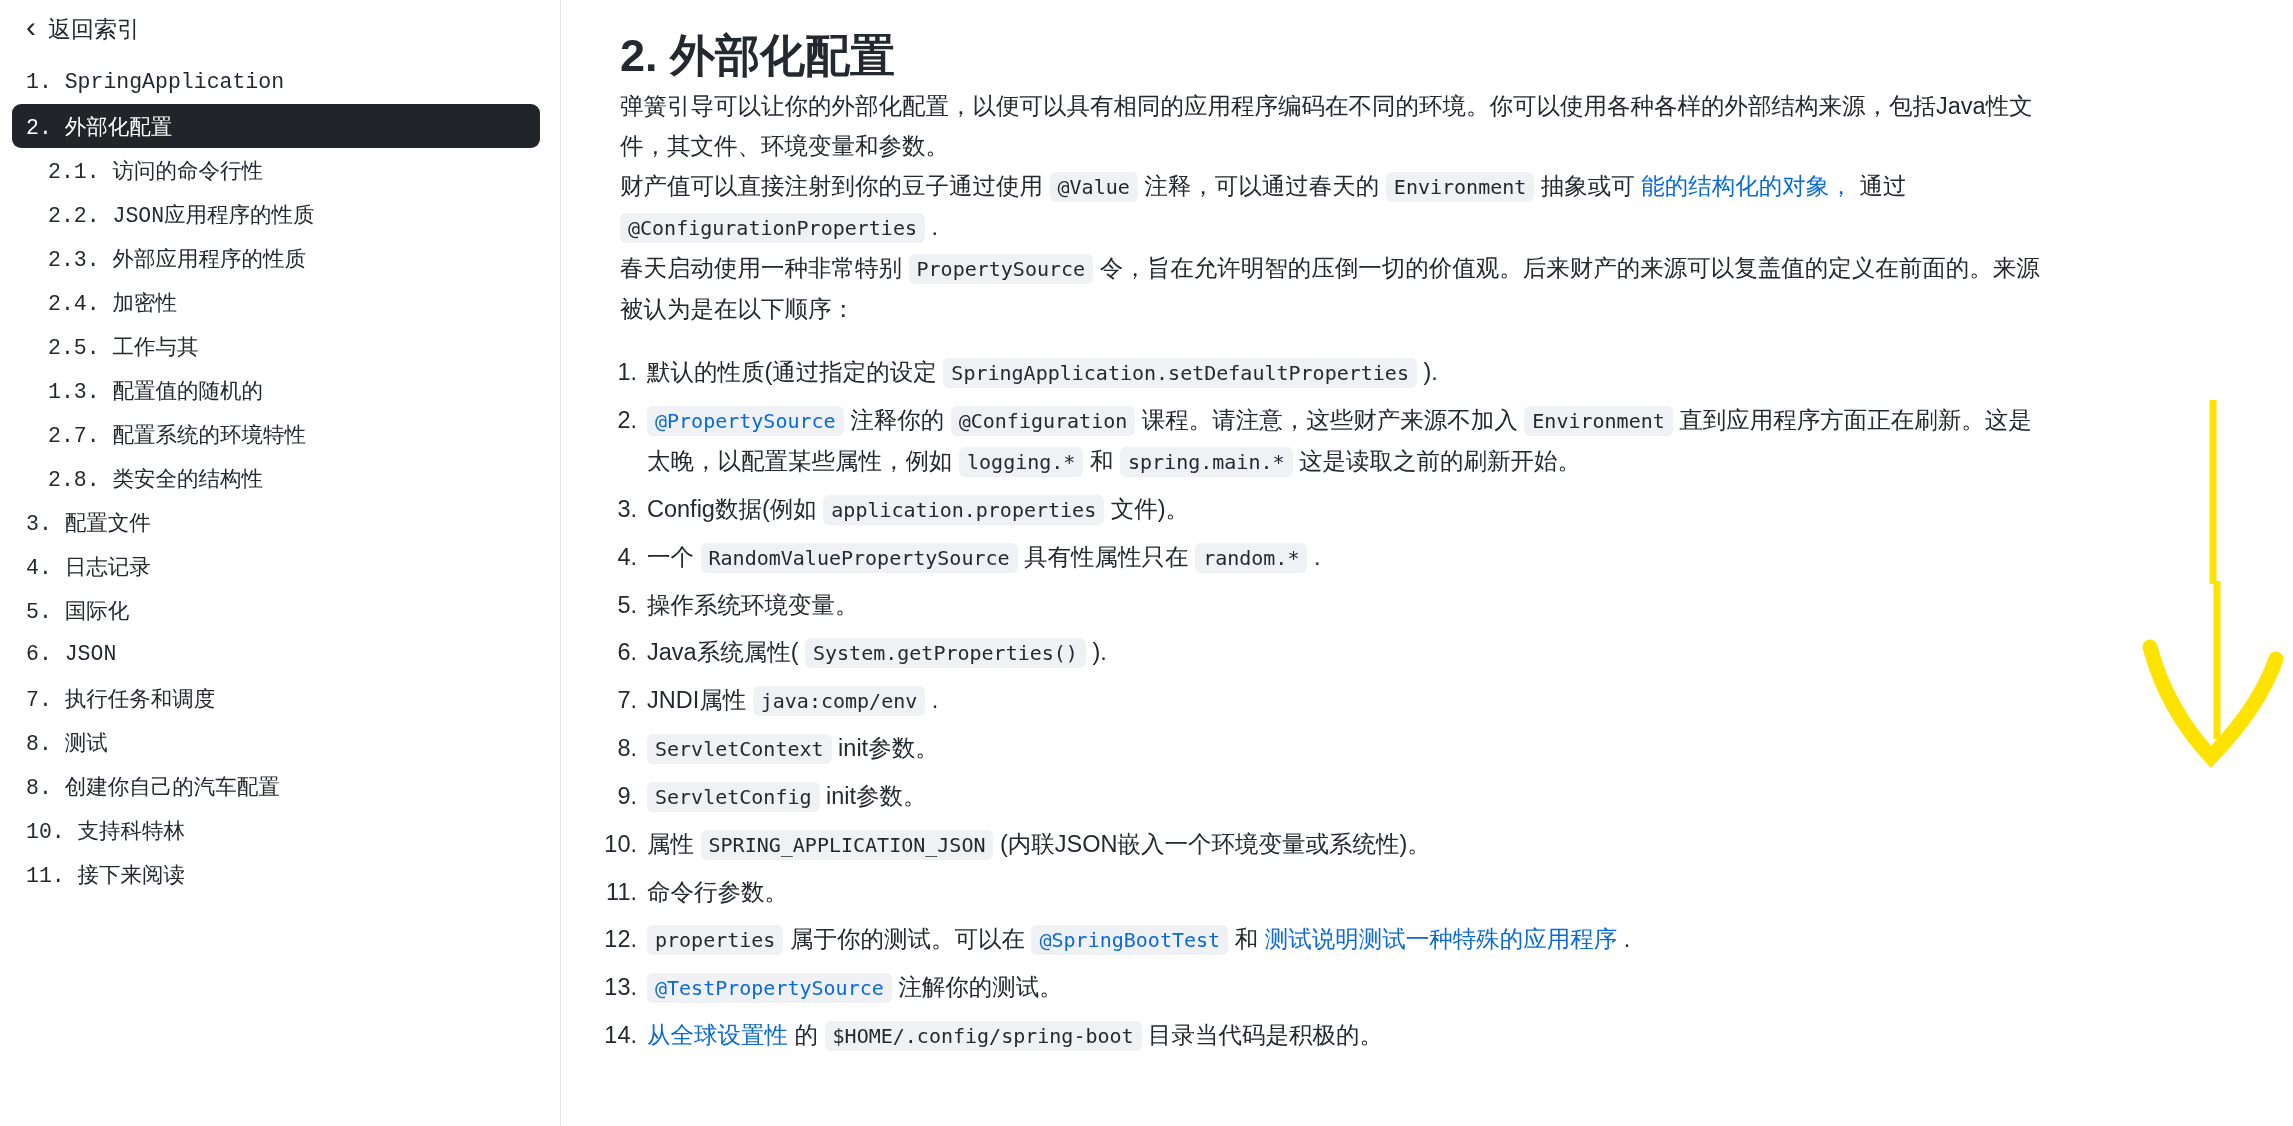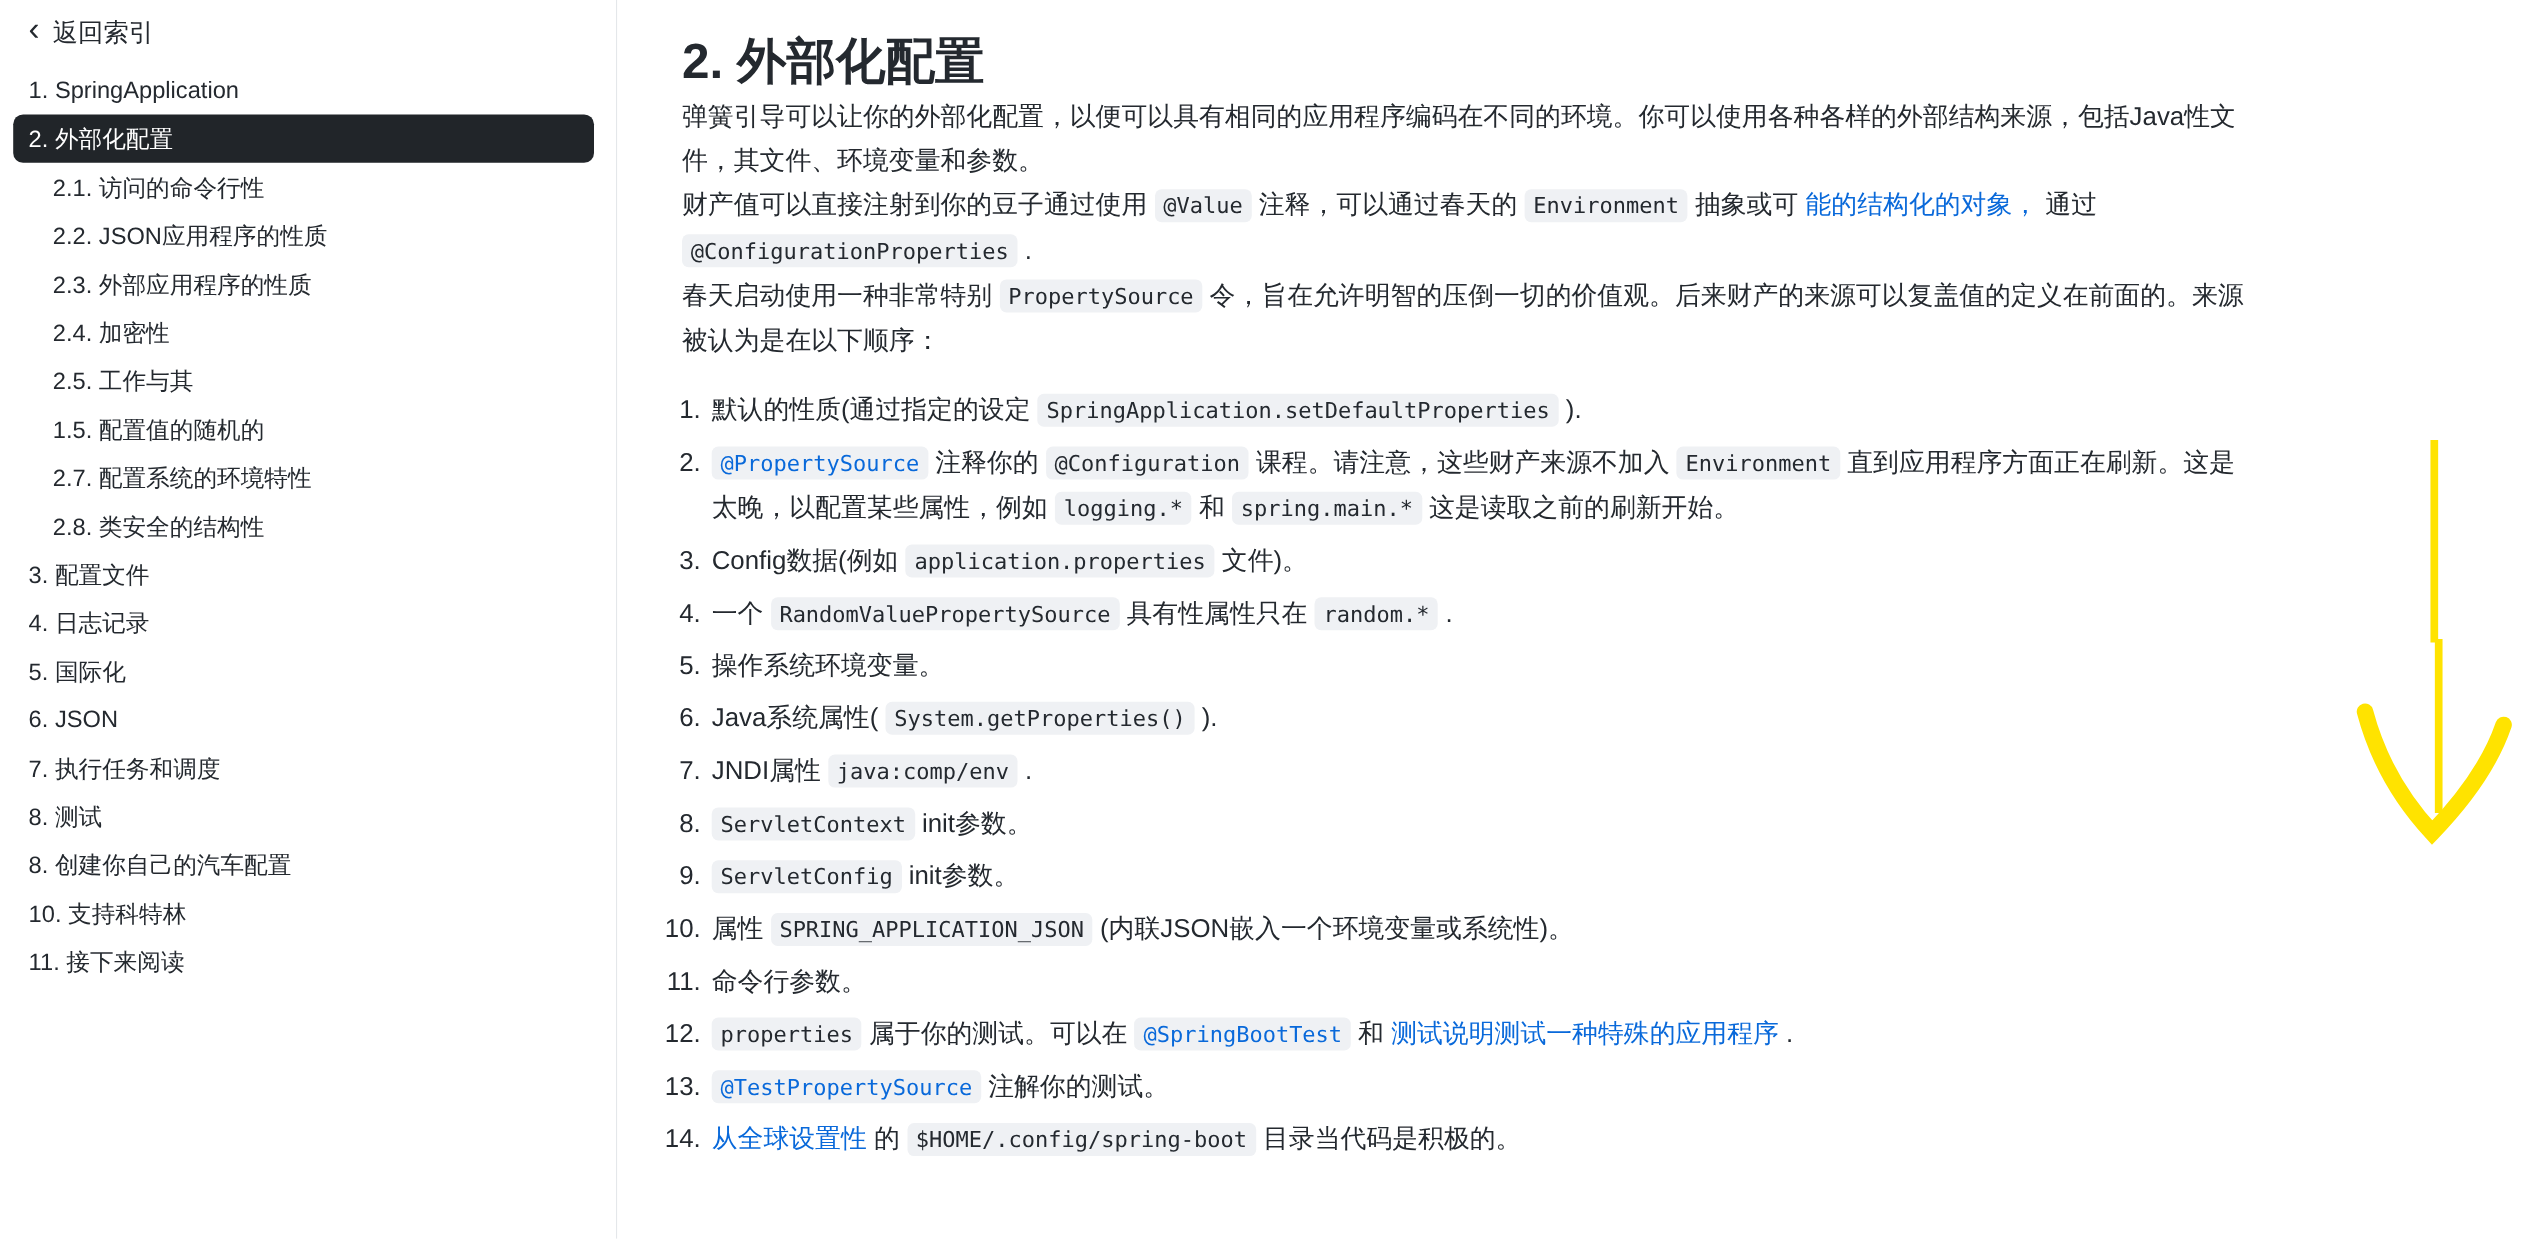--- a/index.html
+++ b/index.html
@@ -17,21 +17,21 @@
   }
   .back-row {
     display:flex; align-items:center; gap:12px;
     padding-left:26px; height:34px; font-size:23px; cursor:pointer;
   }
   .chev { font-size:30px; line-height:1; margin-top:-4px; font-weight:400; }
   .nav { margin-top:14px; }
   .nav-item {
     height:44px; display:flex; align-items:center; white-space:nowrap;
     font-size:21.5px; margin:0 20px 0 12px; padding-left:14px;
-    border-radius:9px; cursor:pointer;
+    border-radius:9px; cursor:pointer;font-family:Liberation Mono, monospace;
   }
   .nav-item.sub { padding-left:36px; }
   .nav-item.active { background:var(--activebg); color:#fff; }
   
   .main { position:absolute; left:620px; top:0; width:1422px; }
   .title { font-size:45px; font-weight:700; margin:26px 0 0 0; }
   .para { font-size:23.5px; line-height:40px; }
   .code {
     font-family:"DejaVu Sans Mono","Liberation Mono",monospace;
     font-size:20px; background:var(--codebg); padding:3px 8px;
@@ -55,21 +55,21 @@
     <span>返回索引</span>
   </div>
   <div class="nav">
       <div class="nav-item">1. SpringApplication</div>
       <div class="nav-item active">2. 外部化配置</div>
       <div class="nav-item sub">2.1. 访问的命令行性</div>
       <div class="nav-item sub">2.2. JSON应用程序的性质</div>
       <div class="nav-item sub">2.3. 外部应用程序的性质</div>
       <div class="nav-item sub">2.4. 加密性</div>
       <div class="nav-item sub">2.5. 工作与其</div>
-      <div class="nav-item sub">1.5. 配置值的随机的</div>
+      <div class="nav-item sub">1.3. 配置值的随机的</div>
       <div class="nav-item sub">2.7. 配置系统的环境特性</div>
       <div class="nav-item sub">2.8. 类安全的结构性</div>
       <div class="nav-item">3. 配置文件</div>
       <div class="nav-item">4. 日志记录</div>
       <div class="nav-item">5. 国际化</div>
       <div class="nav-item">6. JSON</div>
       <div class="nav-item">7. 执行任务和调度</div>
       <div class="nav-item">8. 测试</div>
       <div class="nav-item">8. 创建你自己的汽车配置</div>
       <div class="nav-item">10. 支持科特林</div>

